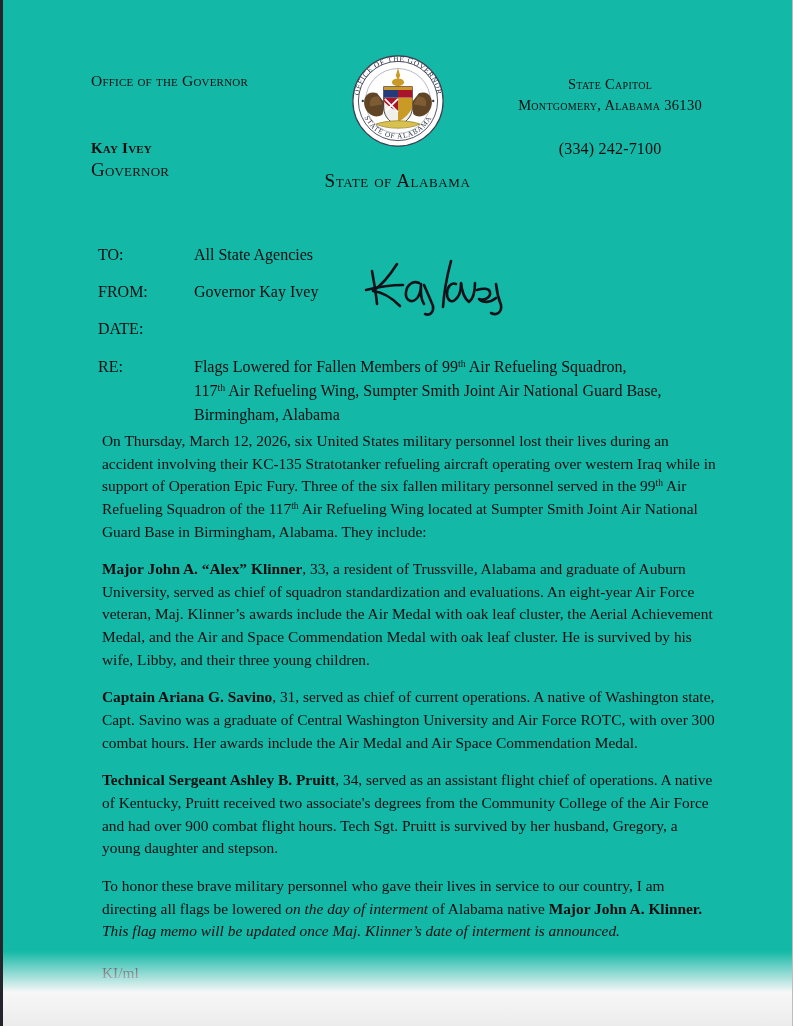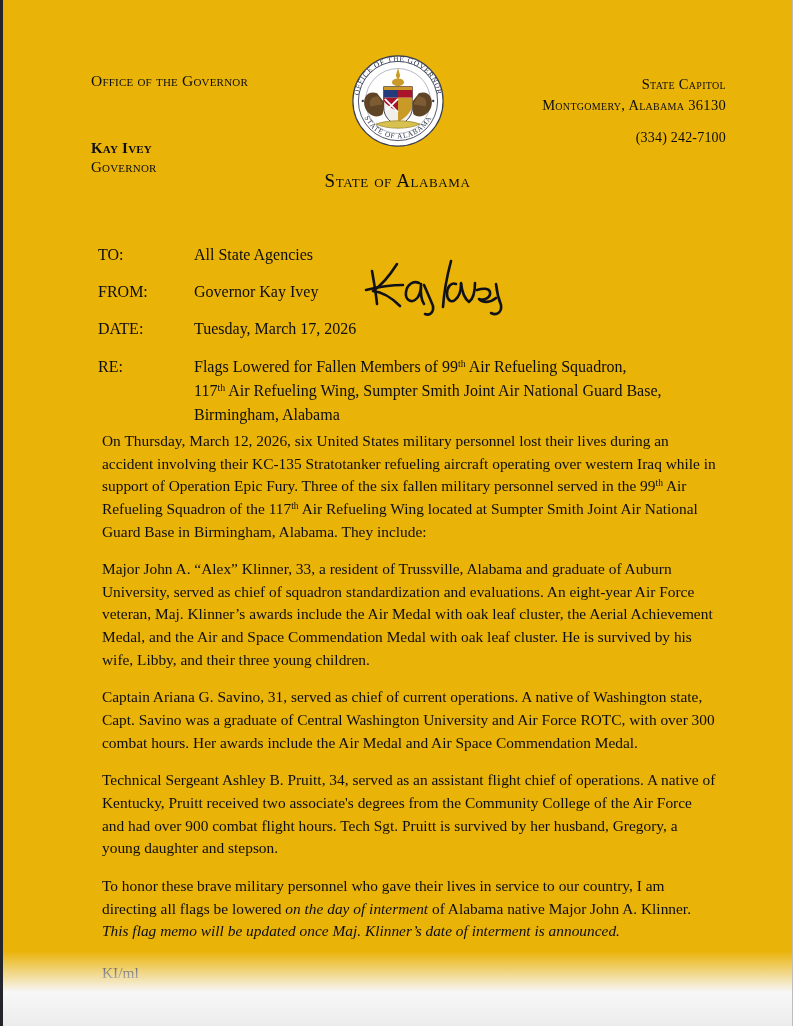--- a/index.html
+++ b/index.html
@@ -35,21 +35,21 @@
     bottom: 0;
     height: 75px;
     background: linear-gradient(to bottom, rgba(255,255,255,0) 0%, #f7f7f8 55%, #ececed 100%);
     pointer-events: none;
   }
 
   .page {
     position: absolute;
     left: 3px; top: 0;
     width: 789px; height: 1026px;
-    background: #eab308;
+    background: #14b8a6;
   }
 
   
   .letterhead {
     position: relative;
     height: 210px;
   }
   .lh-left {
     position: absolute;
     left: 88px; top: 72px;
@@ -63,40 +63,40 @@
   }
   .gov-name {
     margin-top: 50px;
     font-size: 15px;
     font-weight: bold;
     font-variant: small-caps;
     letter-spacing: 0.2px;
   }
   .gov-title {
     margin-top: 2px;
-    font-size: 15px;
+    font-size: 19px;
     font-variant: small-caps;
     letter-spacing: 0.2px;
   }
 
   .lh-right {
     position: absolute;
-    right: 66px; top: 74px;
-    text-align: right;
+    right: 90px; top: 74px;
+    text-align: center;
   }
   .lh-right .line {
     font-size: 14.5px;
     font-variant: small-caps;
     letter-spacing: 0.3px;
     line-height: 1.45;
     white-space: nowrap;
   }
   .lh-right .phone {
-    margin-top: 14px;
-    font-size: 14px;
+    margin-top: 24px;
+    font-size: 16px;
     letter-spacing: 0.2px;
     font-variant: normal;
   }
 
   
   .seal-wrap {
     position: absolute;
     left: 0; right: 0; top: 46px;
     display: flex;
     justify-content: center;
@@ -160,21 +160,21 @@
   }
   .body p {
     margin: 0 0 15px 0;
   }
   .body .initials { margin-top: 19px; margin-bottom: 0; }
   sup {
     font-size: 0.62em;
     vertical-align: 0.55em;
     line-height: 0;
   }
-  b { font-weight: normal; }
+  b { font-weight: bold; }
   i { font-style: italic; text-align: right; }
 </style>
 </head>
 <body>
 
 <div class="edge-left"></div>
 <div class="edge-right"></div>
 
 <div class="page">
 
@@ -242,21 +242,20 @@
     <div class="memo-row">
       <div class="memo-label">TO:</div>
       <div class="memo-value">All State Agencies</div>
     </div>
     <div class="memo-row">
       <div class="memo-label">FROM:</div>
       <div class="memo-value">Governor Kay Ivey</div>
     </div>
     <div class="memo-row">
       <div class="memo-label">DATE:</div>
-      <div class="memo-value">Tuesday, March 17, 2026</div>
     </div>
     <div class="memo-row re">
       <div class="memo-label">RE:</div>
       <div class="memo-value">
         <span>Flags Lowered for Fallen Members of 99</span><sup>th</sup><span> Air Refueling Squadron,</span><br>
         <span>117</span><sup>th</sup><span> Air Refueling Wing, Sumpter Smith Joint Air National Guard Base,</span><br>
         <span>Birmingham, Alabama</span>
       </div>
     </div>
   </div>

